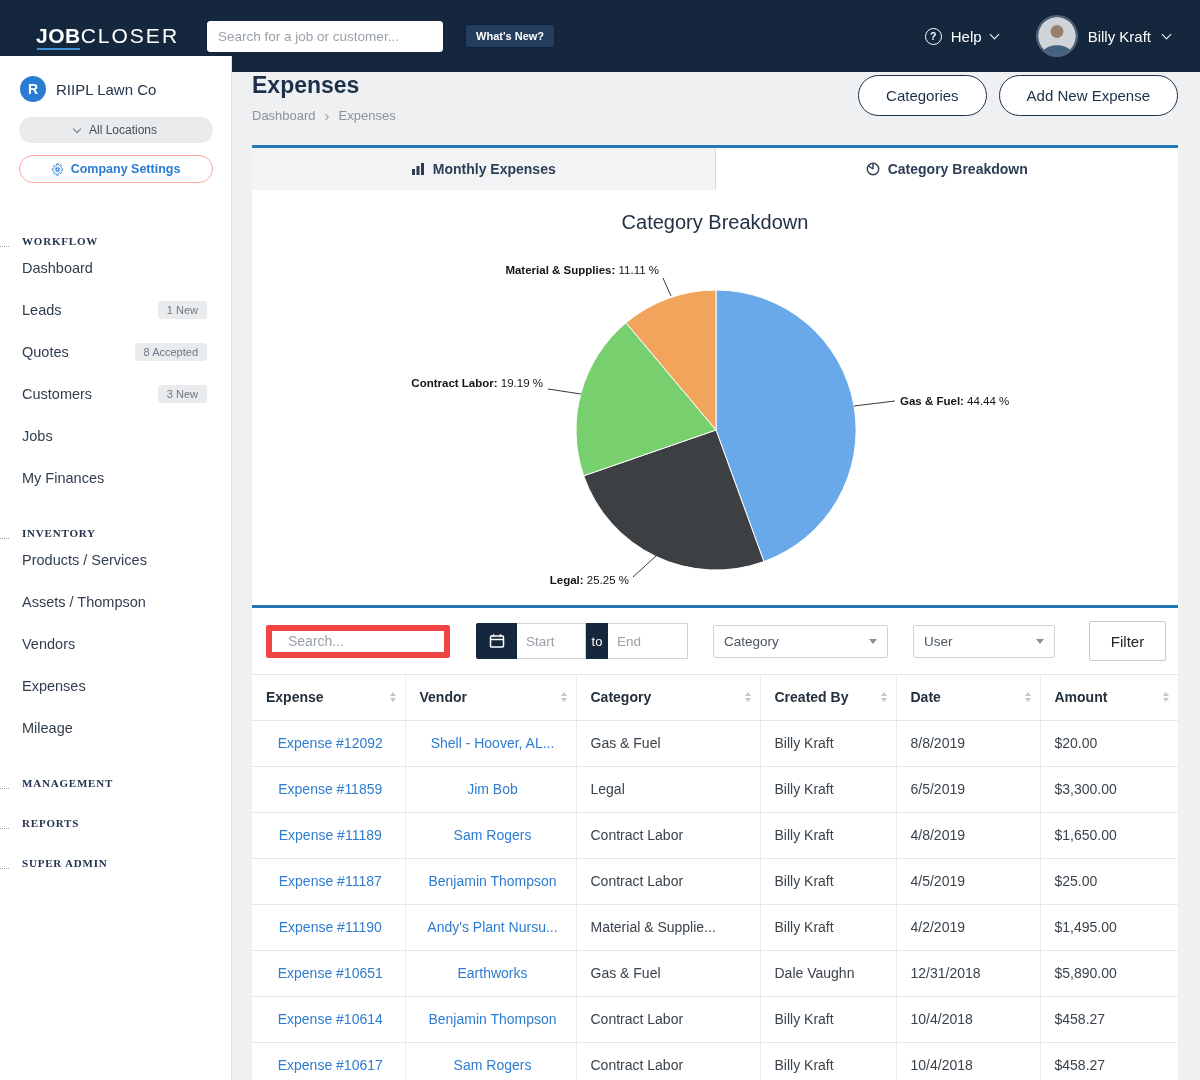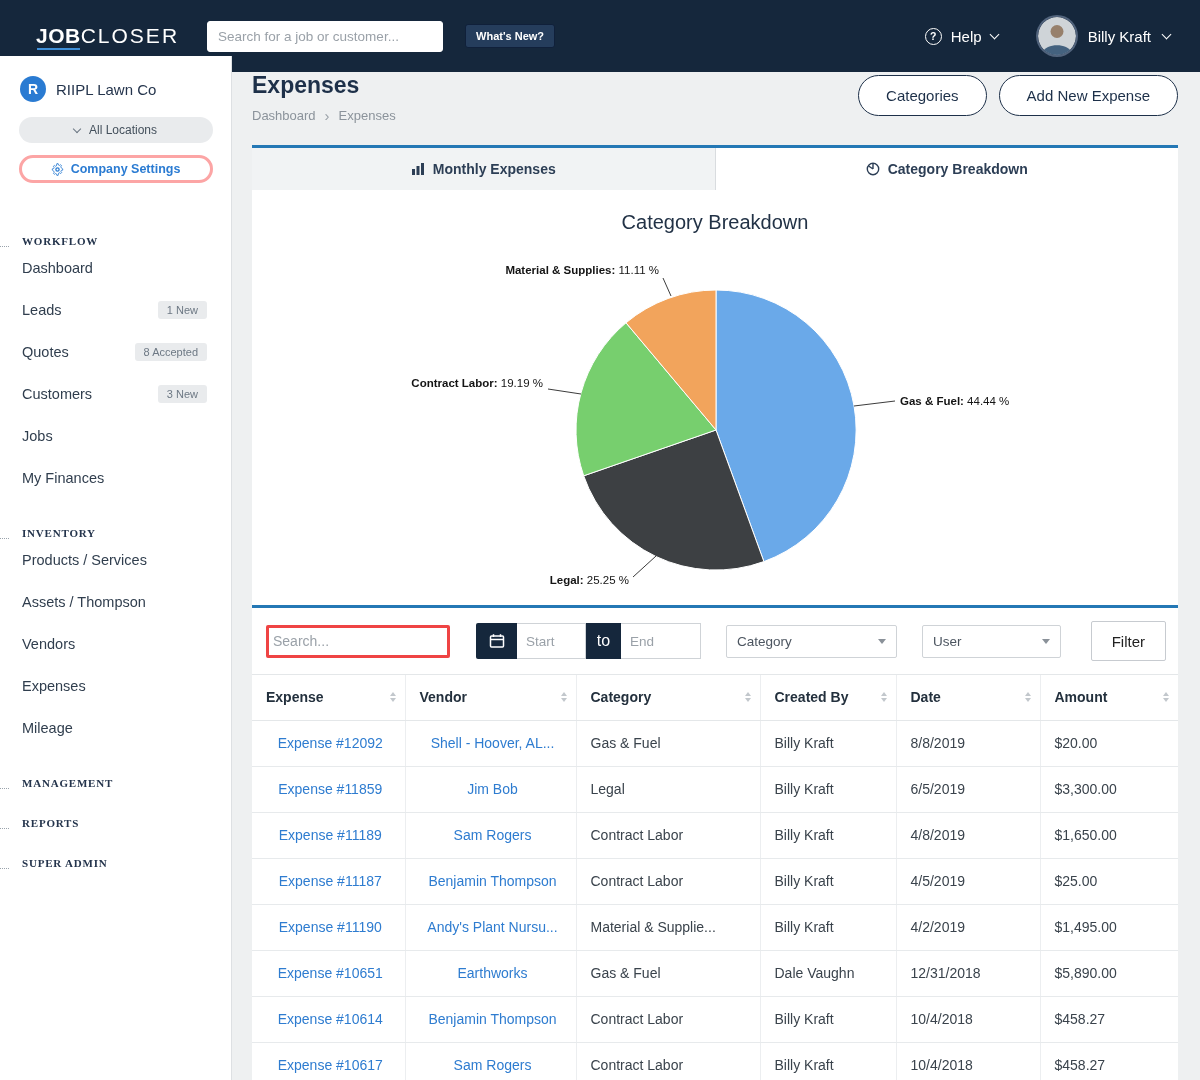--- a/index.html
+++ b/index.html
@@ -49,21 +49,21 @@
     width:26px; height:26px; border-radius:50%; background:#2a7bd2; color:#fff;
     font-weight:700; font-size:14px; display:flex; align-items:center; justify-content:center; flex:none;
   }
   .co-name { font-size:15px; color:#24344c; font-weight:500; }
   .loc-pill {
     margin:15px auto 0; width:194px; height:26px; background:#e9ebed; border-radius:13px;
     display:flex; align-items:center; justify-content:center; gap:9px; font-size:12px; color:#44505c; cursor:pointer;
   }
   .chev-sm { width:6px; height:6px; border-left:1.5px solid #6b7683; border-bottom:1.5px solid #6b7683; transform:rotate(-45deg); margin-top:-3px; }
   .settings-pill {
-    margin:12px auto 0; width:194px; height:28px; background:#fff; border:3px solid #fca5a5; border-radius:14px;
+    margin:12px auto 0; width:194px; height:28px; background:#fff; border:1px solid #fca5a5; border-radius:14px;
     display:flex; align-items:center; justify-content:center; gap:7px; font-size:12.5px; color:#2a7bd2; font-weight:600; cursor:pointer;
   }
   .nav { margin-top:24px; }
   .nav-header { display:flex; align-items:flex-end; height:40px; font-size:11px; font-weight:700; letter-spacing:.8px; color:#24344c; cursor:pointer;font-family:Liberation Serif, serif; }
   .nav-header .dash { width:9px; border-top:1px dotted #9aa3ac; margin-right:13px; }
   .nav-item {
     display:flex; align-items:center; justify-content:space-between; height:42px;
     padding:0 24px 0 22px; font-size:14.5px; color:#303e4e; cursor:pointer;
   }
   .badge { background:#e9ebed; color:#6d7884; font-size:11px; padding:3px 9px; border-radius:3px; white-space:nowrap; }
@@ -90,26 +90,26 @@
   .tab.active { background:#fff; }
 
   .chart-card { background:#fff; height:415px; position:relative; }
   .chart-title { position:absolute; top:21px; left:0; right:0; text-align:center; margin:0; font-size:20px; font-weight:500; color:#223246; }
   .chart-card svg.pie { position:absolute; top:0; left:0; }
   svg.pie text { font-family:"Liberation Sans", sans-serif; font-size:11.5px; fill:#141414; }
 
   .rule { height:3px; background:#2478b5; }
 
   .filter-bar { background:#fff; height:67px; display:flex; align-items:center; padding:0 12px 0 14px; border-bottom:1px solid #e4e7e9; }
-  .f-search { width:184px; height:33px; border:3px solid #ef4444; border-radius:2px; padding:0 4px; font-size:14px; font-family:inherit; color:#333; outline:none; }
+  .f-search { width:184px; height:33px; border:6px solid #ef4444; border-radius:2px; padding:0 16px; font-size:14px; font-family:inherit; color:#333; outline:none; }
   .f-search::placeholder, .date-inp::placeholder { color:#9aa1a8; }
   .date-group { display:flex; align-items:stretch; height:36px; margin-left:26px; }
   .cal-btn { width:41px; background:#15273c; border:none; display:flex; align-items:center; justify-content:center; border-radius:2px 0 0 2px; cursor:pointer; }
   .date-inp { width:69px; border:1px solid #cfd3d7; border-left:none; padding:0 9px; font-size:13.5px; font-family:inherit; outline:none; }
-  .to-box { width:35px; background:#15273c; color:#fff; display:flex; align-items:center; justify-content:center; font-size:16px; }
+  .to-box { width:22px; background:#15273c; color:#fff; display:flex; align-items:center; justify-content:center; font-size:13px; }
   .f-end { width:80px; }
   .f-select {
     margin-left:25px; width:175px; height:33px; border:1px solid #cfd3d7; border-radius:2px; background:#fff;
     display:flex; align-items:center; justify-content:space-between; padding:0 10px; font-size:13.5px; color:#4c5560; cursor:pointer;
   }
   .f-select.user { width:142px; }
   .sel-arrow { width:0; height:0; border-left:4px solid transparent; border-right:4px solid transparent; border-top:5px solid #8a9199; }
   .filter-btn { margin-left:auto; width:77px; height:40px; border:1px solid #c7cbd0; background:#fff; border-radius:2px; font-size:15px; color:#222; font-family:inherit; cursor:pointer; }
 
   .table-wrap { background:#fff; }

